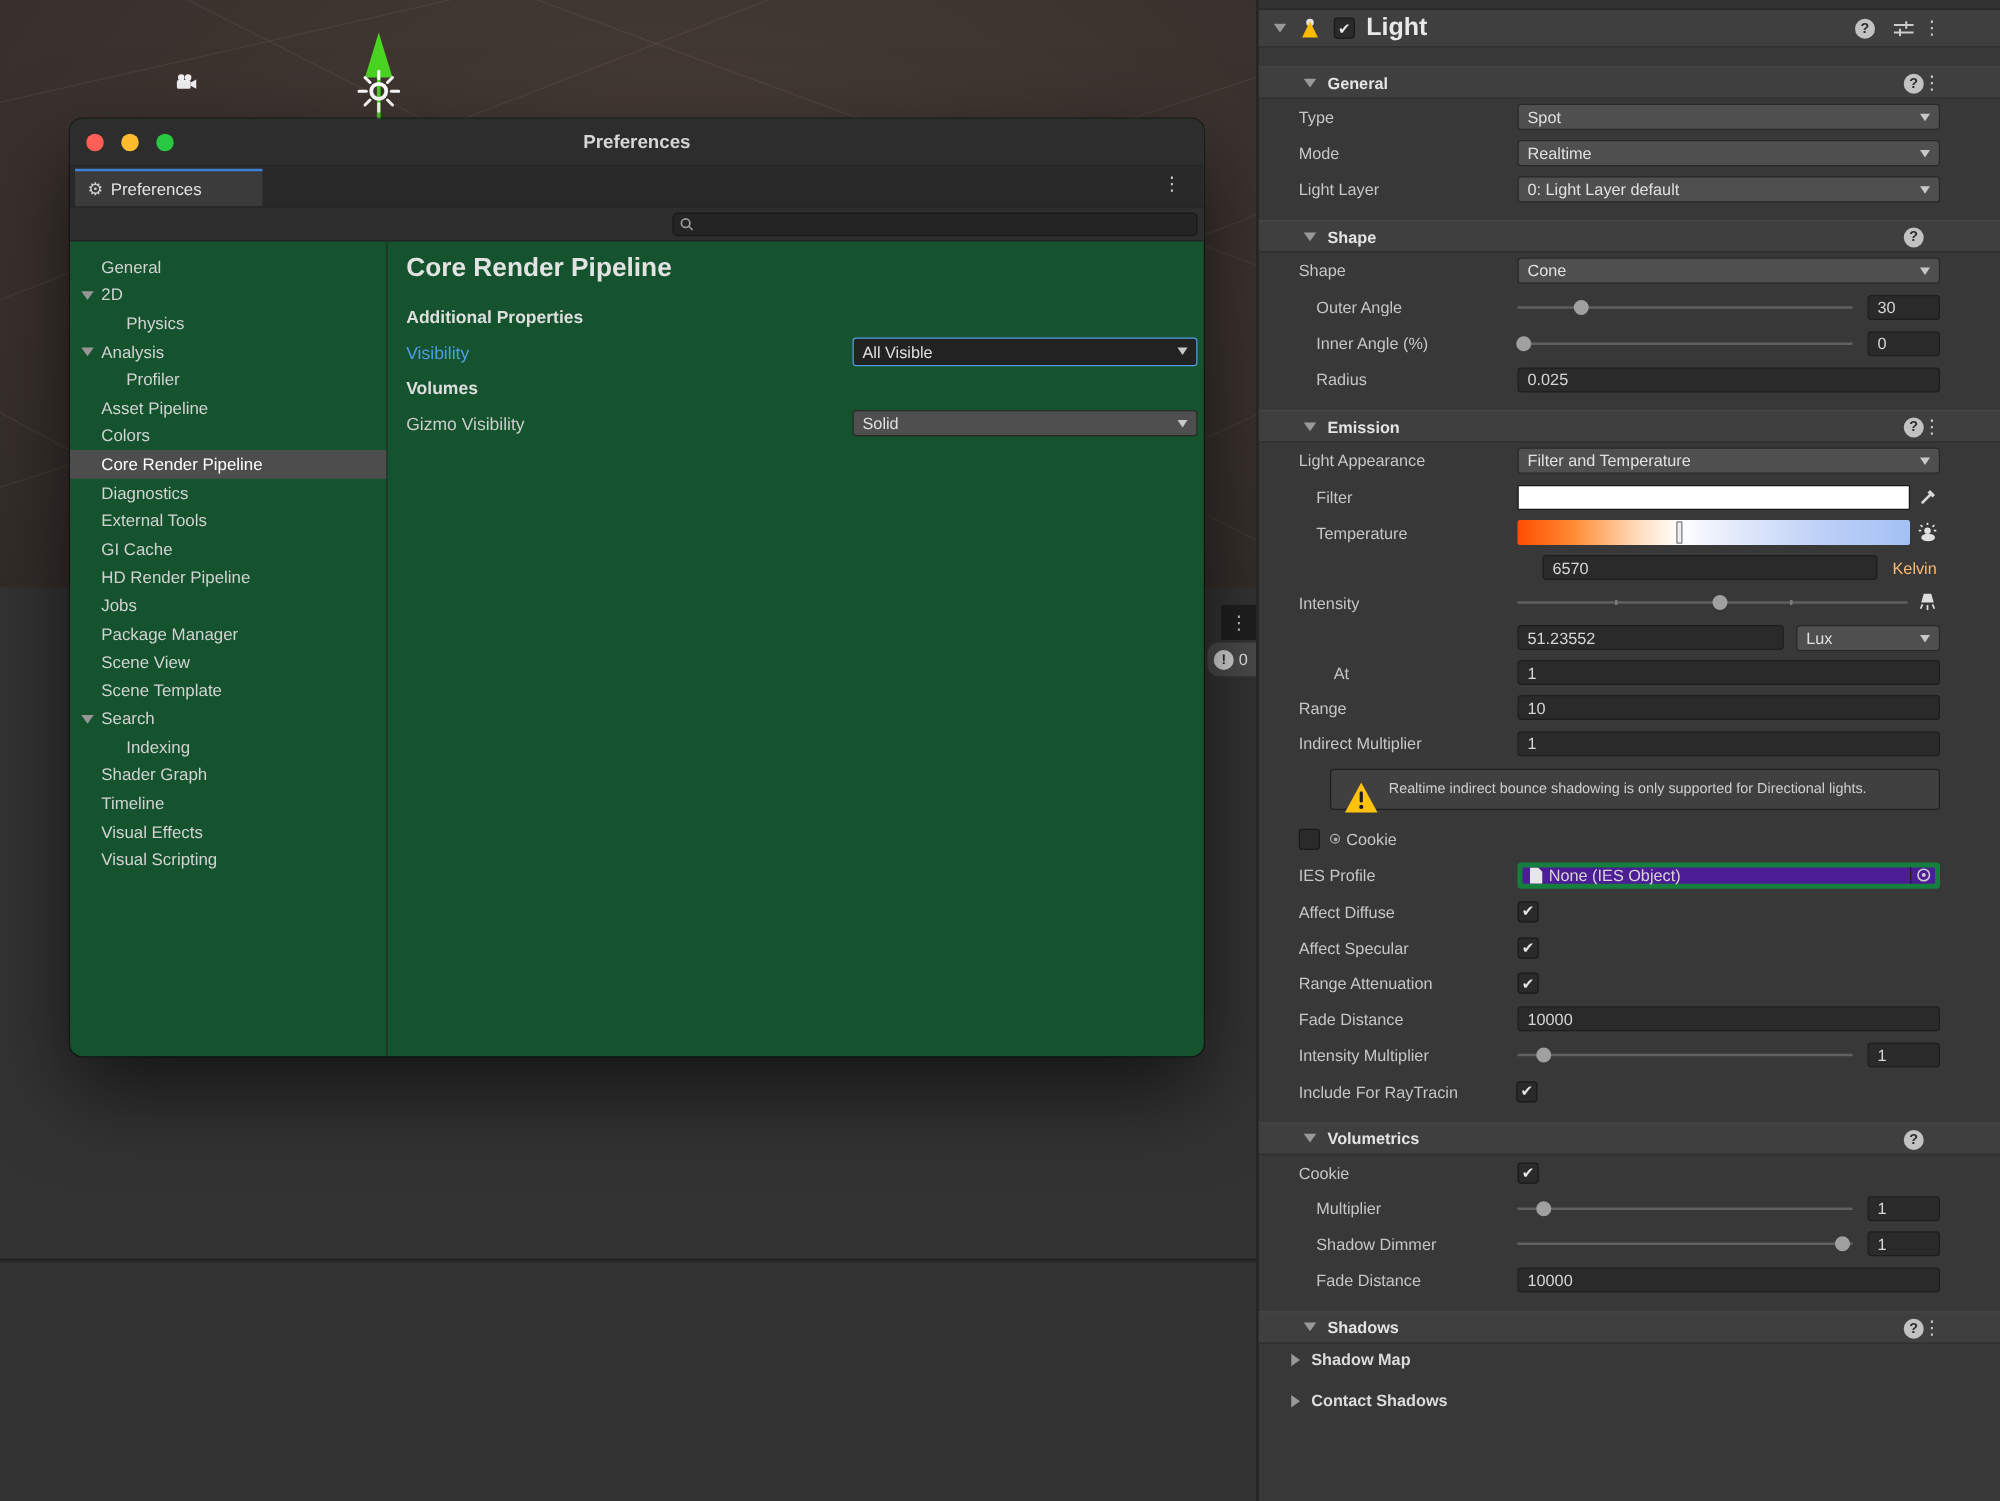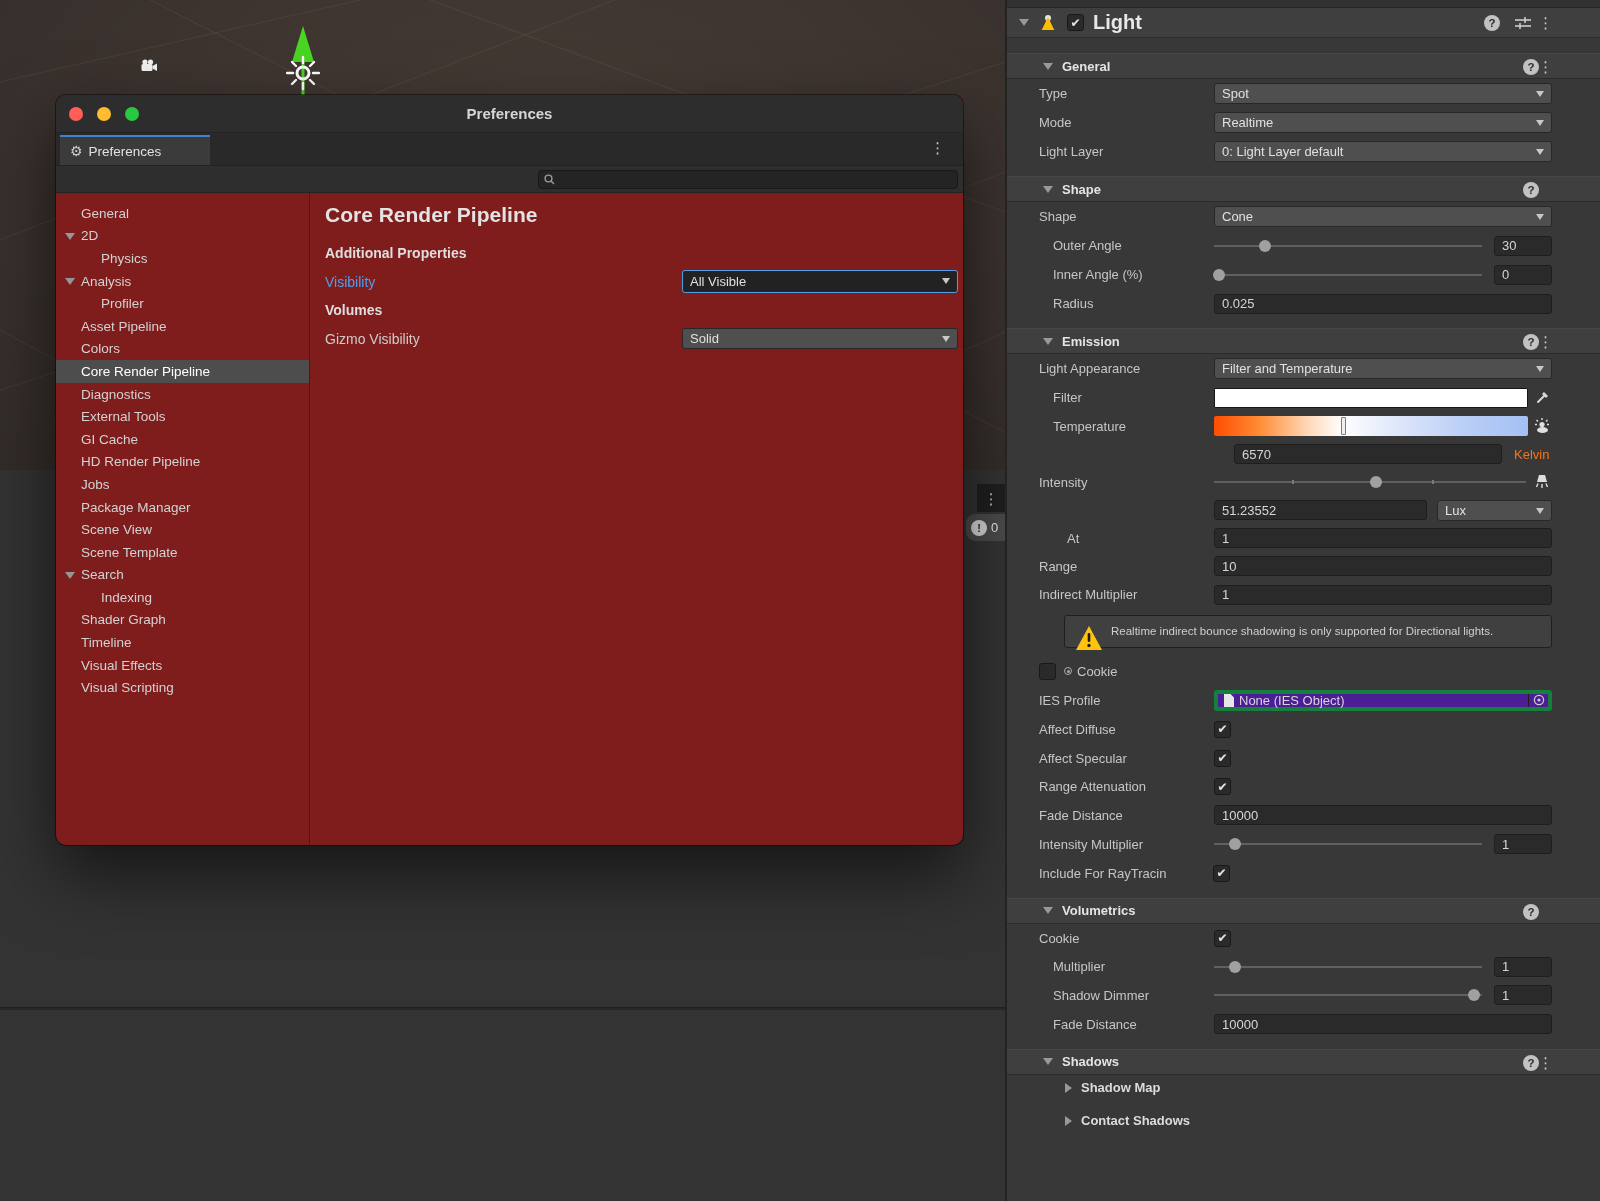--- a/index.html
+++ b/index.html
@@ -34,21 +34,21 @@
     width:16px; height:16px; border-radius:50%; background:#d6d6d6;
     color:#2b2b2b; font-weight:bold; font-size:11px;
     display:flex; align-items:center; justify-content:center;
   }
   .kebab { color:#c9c9c9; font-size:15px; line-height:1; }
   .kebab::before { content:'\22EE'; }
 
   
   .prefs {
     position:absolute; left:56px; top:95px; width:907px; height:750px;
-    border-radius:10px; background:#7f1d1d; overflow:hidden;
+    border-radius:10px; background:#14532d; overflow:hidden;
     box-shadow:0 28px 70px rgba(0,0,0,0.6), 0 0 0 1px rgba(0,0,0,0.45);
     display:flex; flex-direction:column;
   }
   .titlebar { height:38px; background:#2d2d2d; border-bottom:1px solid #232323; position:relative;
     display:flex; align-items:center; justify-content:center; flex:none; }
   .titlebar .win-title { font-size:15px; font-weight:bold; color:#d6d6d6; }
   .traffic { position:absolute; left:13px; top:12px; display:flex; gap:14px; }
   .dot { width:14px; height:14px; border-radius:50%; }
   .dot.red{ background:#ff5f57; } .dot.yellow{ background:#febc2e; } .dot.green{ background:#28c840; }
   .tabbar { height:33px; background:#292929; border-bottom:1px solid #232323; position:relative;
@@ -138,22 +138,22 @@
   .temp-handle { position:absolute; top:1px; bottom:1px; width:5px; margin-left:-2px;
     background:#f0f0f0; border:1px solid #7a7a7a; border-radius:1px; }
   .swatch { flex:1; height:20px; background:#ffffff; border:1px solid #161616; border-radius:1px; }
   .icon-slot { width:20px; flex:none; display:flex; align-items:center; justify-content:center; }
   .obj-field { flex:1; height:21px; background:#4c1d95; border:4px solid #15803d; border-radius:3px;
     display:flex; align-items:center; }
   .obj-main { flex:1; display:flex; align-items:center; gap:5px; padding:0 6px; color:#d6d6d6; }
   .obj-picker { width:20px; height:100%; border-left:1px solid #1e1e1e; display:flex; align-items:center; justify-content:center; }
   .cookie-circ { width:8px; height:8px; border:1.5px solid #aaaaaa; border-radius:50%; position:relative; margin:0 5px 0 8px; flex:none; }
   .cookie-circ::after { content:''; position:absolute; left:1.5px; top:1.5px; width:3px; height:3px; background:#aaaaaa; border-radius:50%; }
-  .unit-label { color:#f97316; }
-  .fold-row { height:26px; display:flex; align-items:center; padding-left:58px; }
+  .unit-label { color:#fdba74; }
+  .fold-row { height:26px; display:flex; align-items:center; padding-left:26px; }
   .fold-row .fold-r { margin-right:9px; }
   .fold-row .f-label { font-weight:bold; color:#dcdcdc; }
 </style>
 </head>
 <body>
 
 <div class="scene">
   <svg class="grid" width="1005" height="470" viewBox="0 0 1005 470">
     <g stroke="#cfc2b4" stroke-opacity="0.09" stroke-width="1">
       <line x1="0" y1="240" x2="640" y2="-10"></line>

